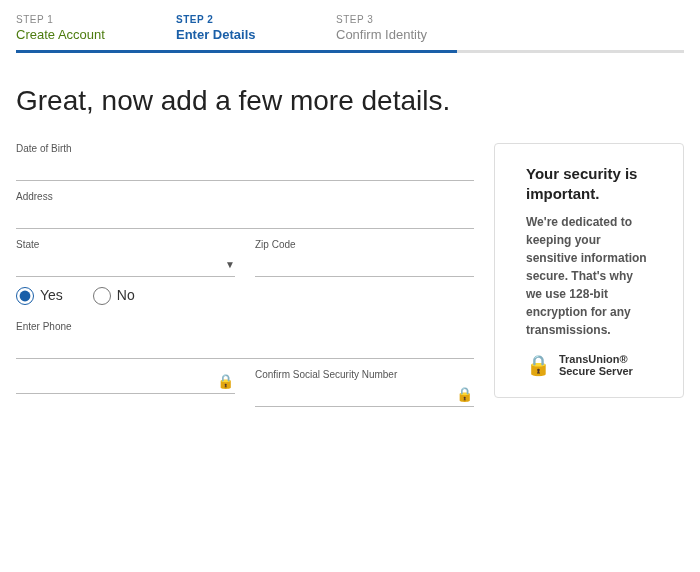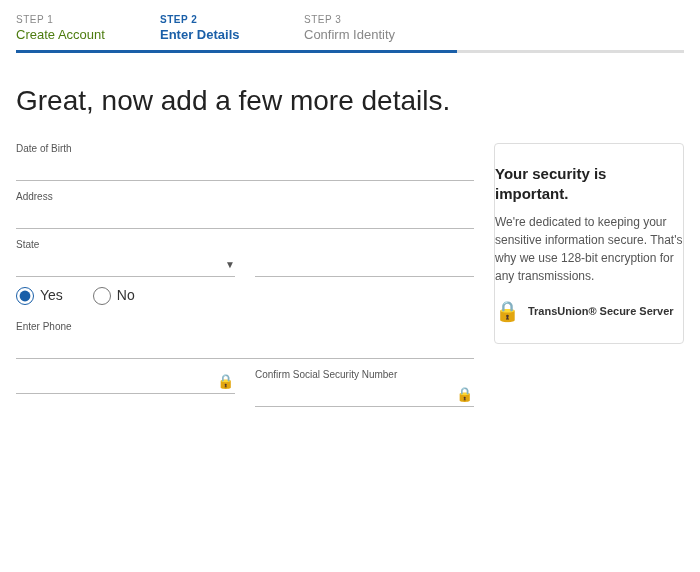--- a/index.html
+++ b/index.html
@@ -10,21 +10,21 @@
       font-size: 14px;
       width: 700px;
       min-height: 572px;
     }
 
     
     .stepper {
       display: flex;
       align-items: flex-end;
       padding: 14px 16px 0 16px;
-      gap: 44px;
+      gap: 60px;
     }
     .step {
       display: flex;
       flex-direction: column;
       min-width: 100px;
     }
     .step-label {
       font-size: 10px;
       color: #888;
       text-transform: uppercase;
@@ -203,38 +203,39 @@
       font-size: 14px;
       color: #888;
     }
 
     
     .security-box {
       width: 190px;
       min-width: 190px;
       border: 1px solid #ddd;
       border-radius: 4px;
-      padding: 20px 0;
+      padding: 20px 31px;
       align-self: flex-start;
       margin-top: 60px;
     }
 
     .security-title {
       font-size: 15px;
       font-weight: bold;
       color: #222;
       margin-bottom: 10px;
       line-height: 1.3;
     }
 
     .security-text {
       font-size: 12px;
       color: #555;
       line-height: 1.5;
       margin-bottom: 14px;
+      font-weight: bold;
     }
 
     .security-footer {
       display: flex;
       align-items: center;
       gap: 8px;
     }
 
     .security-lock {
       font-size: 20px;
@@ -296,20 +297,21 @@
             <option value="AZ">Arizona</option>
             <option value="CA">California</option>
             <option value="FL">Florida</option>
             <option value="NY">New York</option>
             <option value="TX">Texas</option>
           </select>
           <span class="chevron-icon">▼</span>
         </div>
       </div>
       <div class="zip-group">
+        <label class="form-label">Zip Code</label>
         <input type="text" class="form-input" style="">
       </div>
     </div>
 
     <div class="radio-options">
       <label class="radio-option">
         <input type="radio" class="radio-input" name="residence" value="yes" checked="" style="">
         <span class="radio-label">Yes</span>
       </label>
       <label class="radio-option">

